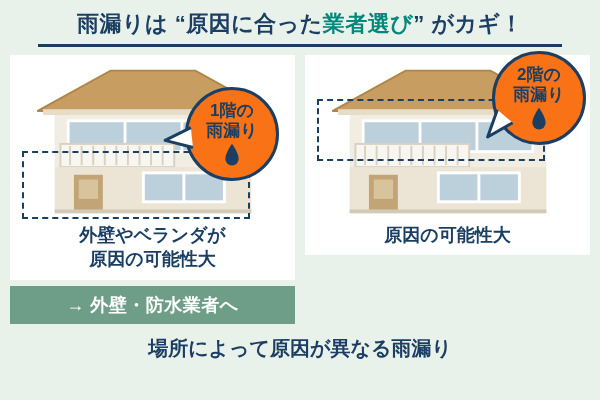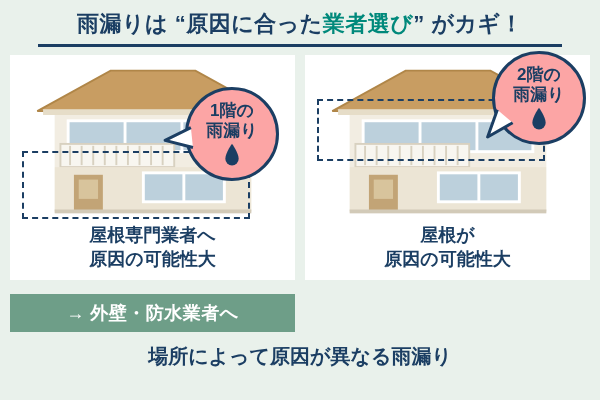--- a/index.html
+++ b/index.html
@@ -24,40 +24,40 @@
   .house-area { position:relative; height:160px; padding-top:6px; }
   .house { display:block; width:270px; height:auto; margin:0 auto; }
   .dash {
     position:absolute; border:2px dashed var(--navy,#1b3e63); z-index:2;
   }
   .dash-lower { left:12px; top:96px;  width:224px; height:64px; }
   .dash-upper { left:12px; top:44px;  width:224px; height:58px; }
   
   .bubble {
     position:absolute; width:94px; height:94px; z-index:3;
-    background:#fca5a5; border:3px solid var(--navy,#1b3e63); border-radius:50%;
+    background:#f97316; border:3px solid var(--navy,#1b3e63); border-radius:50%;
     text-align:center; box-sizing:border-box;
   }
   .bubble-left  { right:16px; top:32px; }
   .bubble-right { right:4px; top:-4px; }
   .bubble-text {
     margin-top:11px; font-size:17px; font-weight:bold; line-height:1.2;
     color:var(--navy,#1b3e63);
   }
   .bubble-drop { display:block; margin:1px auto 0; }
   .tail { position:absolute; width:30px; height:26px; z-index:4; }
   .tail-left  { left:-25px; top:36px; transform:rotate(-6deg); }
   .tail-right { left:-14px; top:60px; transform:rotate(-50deg); }
   
   .caption {
     text-align:center; font-size:18px; font-weight:bold; line-height:1.35;
     padding:2px 0 8px; color:var(--navy,#1b3e63);
   }
   .banner {
-    margin-top:14px; background:var(--banner_green,#6e9e88); color:#fff;
+    margin-top:6px; background:var(--banner_green,#6e9e88); color:#fff;
     text-align:center; font-size:18px; font-weight:bold;
     padding:7px 0; letter-spacing:.5px;
   }
   
   .footer {
     text-align:center; padding-top:9px;
     font-size:20px; font-weight:bold; line-height:1.55;
     color:var(--navy,#1b3e63);
   }
 </style>
@@ -110,21 +110,21 @@
             <div class="bubble-text">
               <span>1階の</span><br>
               <span>雨漏り</span>
             </div>
             <svg class="bubble-drop" width="20" height="25" viewBox="0 0 24 30">
               <path d="M12 1 C12 1 4 12 4 19 a8 8 0 0 0 16 0 C20 12 12 1 12 1 Z" fill="#1b3e63"></path>
             </svg>
           </div>
         </div>
         <div class="caption">
-          <div>屋根専門業者へ</div>
+          <div>外壁やベランダが</div>
           <div>原因の可能性大</div>
         </div>
       </div>
       <div class="banner">→ 外壁・防水業者へ</div>
     </section>
 
     <section class="panel">
       <div class="panel-body">
         <div class="house-area">
           <svg class="house" viewBox="0 0 280 160">
@@ -161,21 +161,20 @@
             <div class="bubble-text">
               <span>2階の</span><br>
               <span>雨漏り</span>
             </div>
             <svg class="bubble-drop" width="20" height="25" viewBox="0 0 24 30">
               <path d="M12 1 C12 1 4 12 4 19 a8 8 0 0 0 16 0 C20 12 12 1 12 1 Z" fill="#1b3e63"></path>
             </svg>
           </div>
         </div>
         <div class="caption">
-          <div>屋根が</div>
           <div>原因の可能性大</div>
         </div>
       </div>
     </section>
   </div>
 
   <div class="footer">
     <div>場所によって原因が異なる雨漏り</div>
   </div>
 </div>

